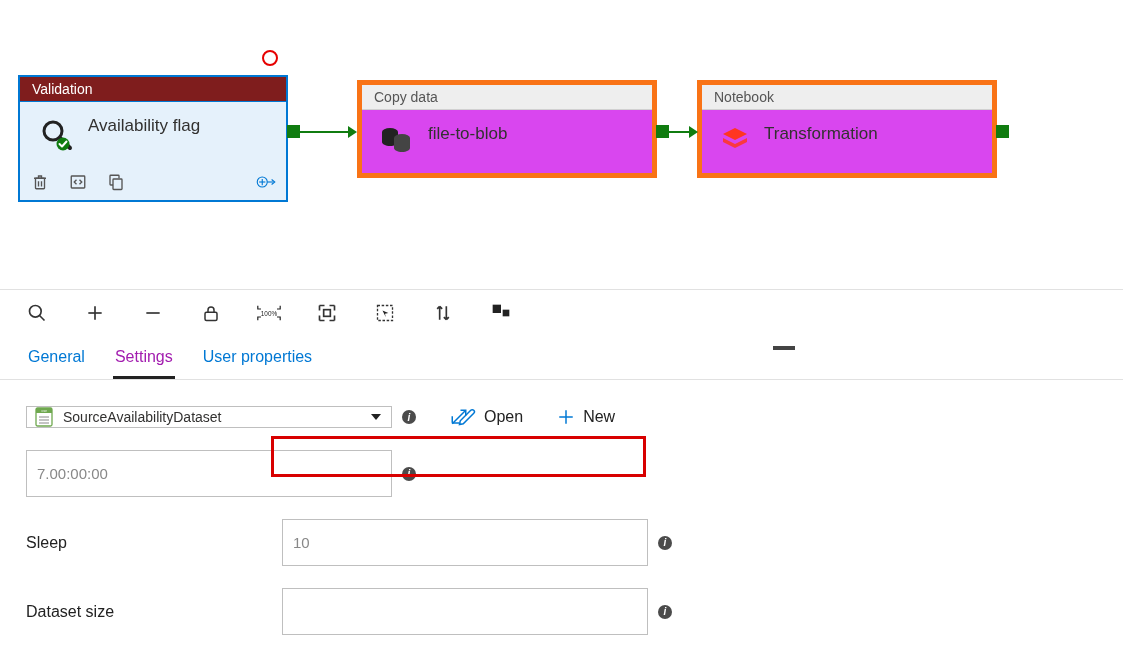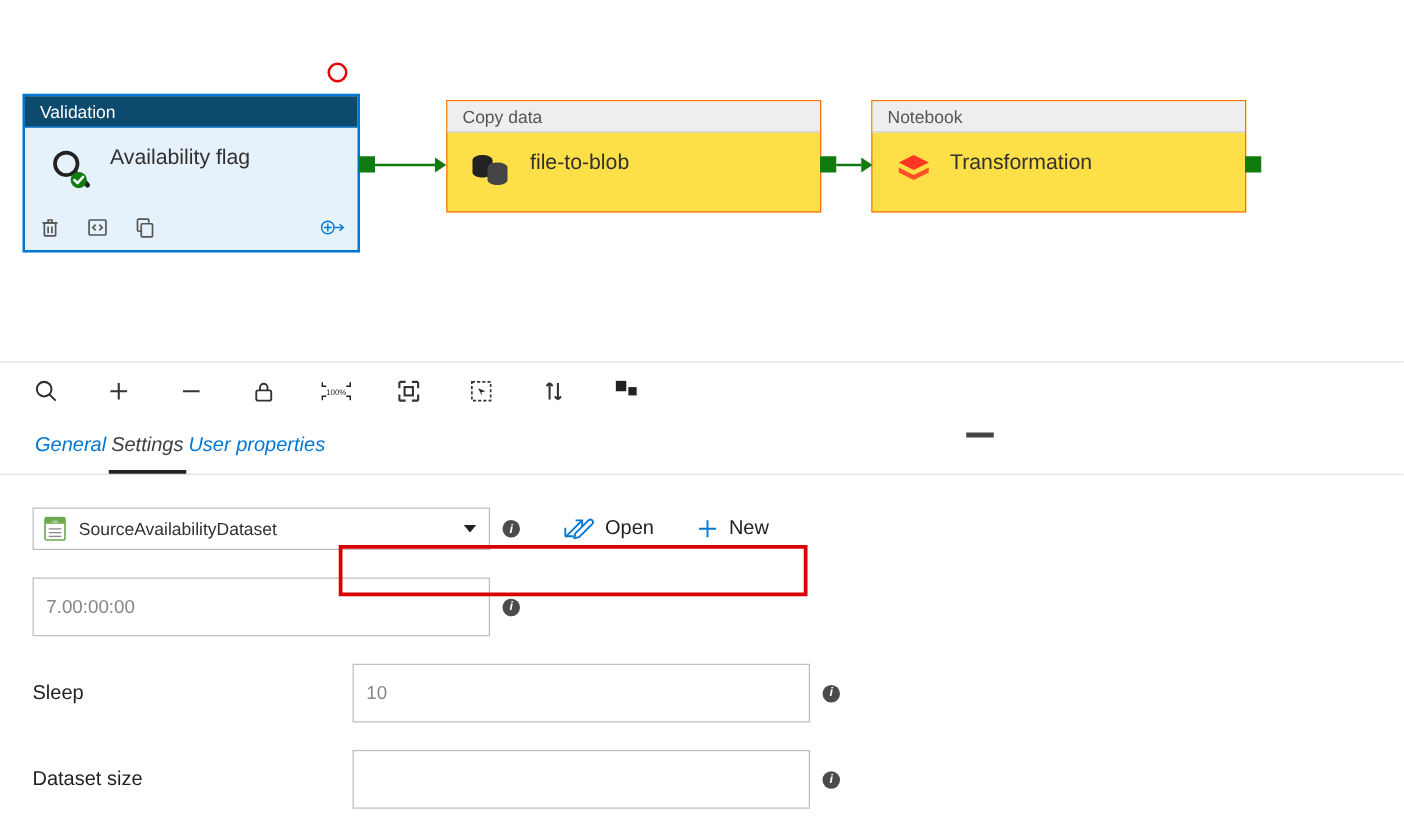--- a/index.html
+++ b/index.html
@@ -16,22 +16,22 @@
   
   .canvas {
     position: relative;
     height: 290px;
     border-bottom: 1px solid #e1e1e1;
   }
 
   
   .activity {
     position: absolute;
-    background: #fde047;
-    border: 1px solid #f97316;
+    background: #d946ef;
+    border: 5px solid #f97316;
     display: flex;
     flex-direction: column;
   }
   .act-header {
     padding: 4px 12px;
     font-size: 14px;
     color: #555;
     background: #eee;
     border-bottom: 1px solid #d0d0d0;
   }
@@ -42,21 +42,21 @@
     padding: 14px 18px;
     font-size: 17px;
   }
 
   
   .activity.selected {
     border: 2px solid #0078d4;
     background: #e5f1fb;
   }
   .activity.selected .act-header {
-    background: #0c4a6e;
+    background: #7f1d1d;
     color: #fff;
     border-bottom: 1px solid #0078d4;
   }
   .act-footer {
     display: flex;
     justify-content: space-between;
     align-items: center;
     padding: 6px 10px 8px 10px;
   }
   .act-footer-left { display: flex; gap: 18px; }
@@ -90,32 +90,32 @@
     display: flex;
     gap: 32px;
     padding: 10px 24px 6px 24px;
     align-items:center;
   }
   .tool { width: 26px; height: 26px; display:flex; align-items:center; justify-content:center; color:#444; cursor:pointer; font-size:18px; }
 
   
   .tabs {
     display:flex;
+    gap: 26px;
     padding: 12px 26px 0 26px;
     border-bottom: 1px solid #e1e1e1;
-    font-style: italic;
   }
   .tab {
     padding: 4px 2px 10px 2px;
     font-size: 16px;
     color: #0078d4;
     cursor:pointer;
   }
   .tab.active {
-    color: #404040;
+    color: #a21caf;
     border-bottom: 3px solid #222;
     font-weight: 500;
   }
 
   
   .form {
     padding: 26px 26px;
   }
   .row {
     display:flex;
@@ -125,21 +125,21 @@
   .row-label {
     width: 256px;
     font-size: 16px;
     color: #222;
   }
   .required-star { color: #d83b01; margin-left: 3px; }
 
   .dataset-select {
     position: relative;
     width: 366px;
-    height: 34px;
+    height: 22px;
     border: 1px solid #bfbfbf;
     display:flex;
     align-items:center;
     padding: 0 37px 0 8px;
     gap: 10px;
     cursor:pointer;
     background:#fff;
   }
   .dataset-select .chev {
     position:absolute; right:10px; top:50%; transform:translateY(-50%);

